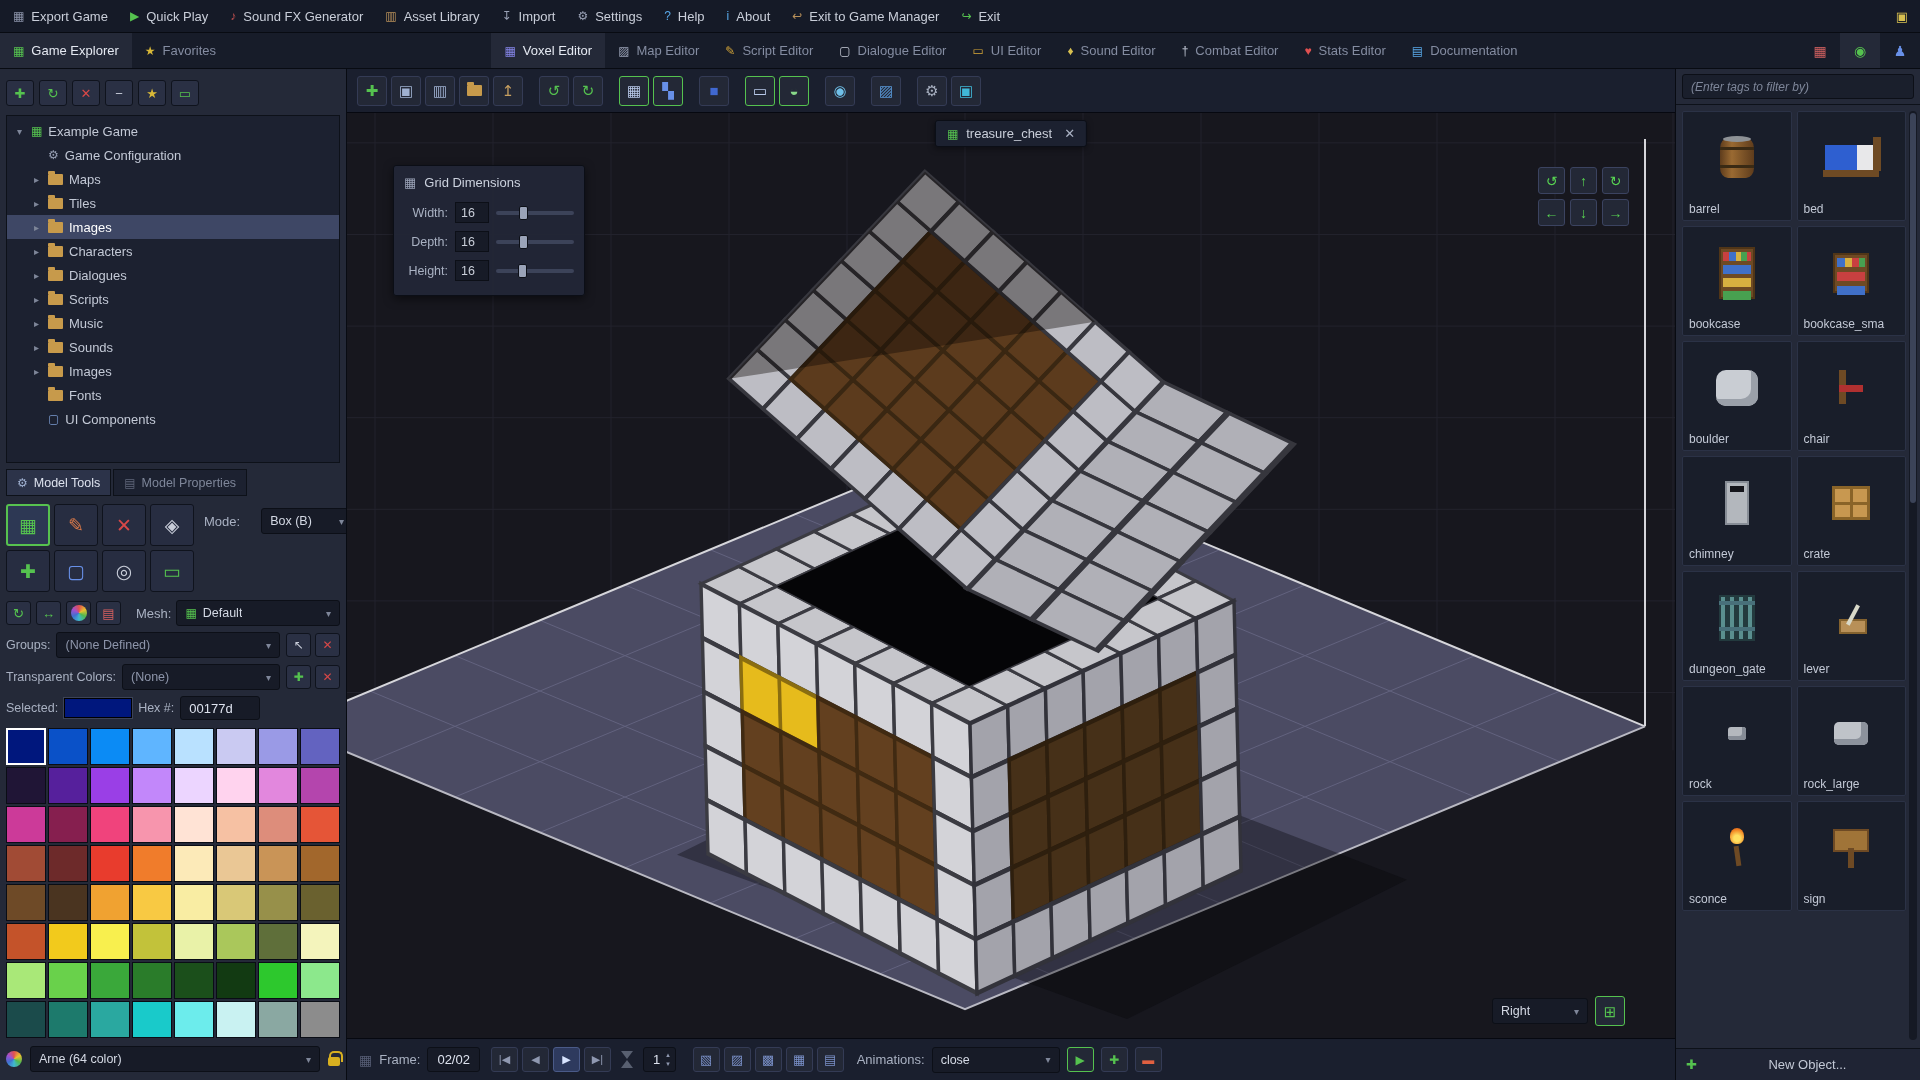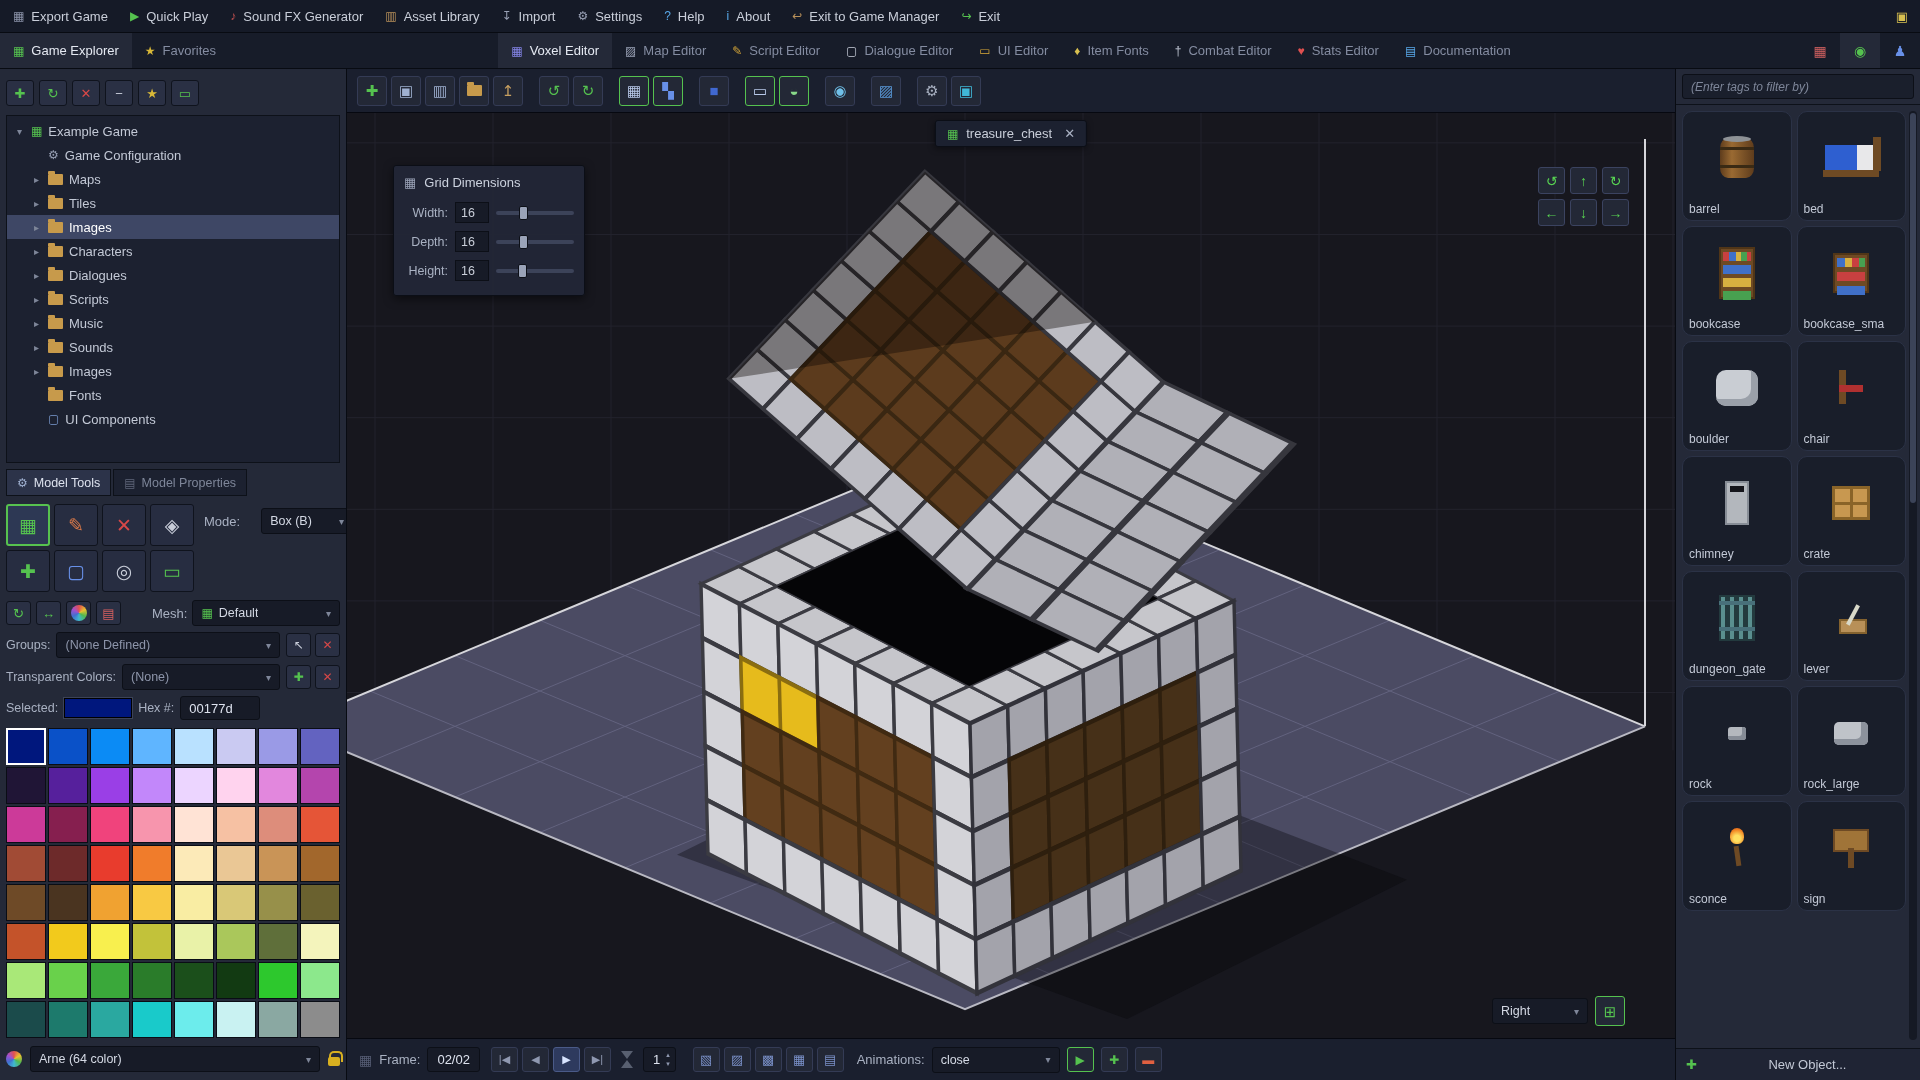--- a/index.html
+++ b/index.html
@@ -51,21 +51,21 @@
 .mt-tab .ic{font-size:12px}
 .tools-wrap{display:flex;gap:10px;flex:none;align-items:flex-start}
 .tools-grid{display:grid;grid-template-columns:repeat(4,44px);grid-auto-rows:42px;gap:4px}
 .tbtn{background:#272d41;border:1px solid #0f131d;border-radius:3px;display:flex;align-items:center;justify-content:center;font-size:19px}
 .tbtn.selected{border:2px solid #57c24f;background:#2d3854}
 .mode-row{display:flex;align-items:center;gap:21px;margin-top:4px}
 .mode-row .dd{width:92px}
 .small-row{display:flex;align-items:center;gap:5px;margin-top:8px;flex:none}
 .small-tools{display:flex;gap:5px}
 .sbtn{width:25px;height:24px;background:#2a3044;border:1px solid #0f131d;border-radius:3px;display:flex;align-items:center;justify-content:center;font-size:13px}
-.small-row .lbl{margin-left:26px}
+.small-row .lbl{margin-left:10px}
 .field-row{display:flex;align-items:center;gap:6px;margin-top:6px;flex:none}
 .field-row .lbl{font-size:12.5px}
 .btns{display:flex;gap:4px;flex:none}
 .mini-btn{width:25px;height:24px;background:#2a3044;border:1px solid #0f131d;border-radius:3px;display:flex;align-items:center;justify-content:center;font-size:12px;flex:none}
 .swatch{width:68px;height:20px;border:1px solid #000;outline:1px solid #3c4358;flex:none}
 .val-box{height:24px;background:#171b27;border:1px solid #0c0f17;border-radius:3px;display:flex;align-items:center;padding:0 8px;color:#dde2ee;width:80px}
 .palette{display:grid;grid-template-columns:repeat(8,1fr);grid-auto-rows:37px;gap:2px;margin-top:8px;flex:none}
 .pcell{border:1px solid #0a0d15}
 .pcell.selected{border:2px solid #fff}
 .pal-footer{height:30px;display:flex;align-items:center;gap:8px;margin-top:6px;flex:none}
@@ -105,21 +105,21 @@
 .ic-hg::before{content:"";position:absolute;left:1px;top:0;border:6px solid transparent;border-top:8px solid #585f70}
 .ic-hg::after{content:"";position:absolute;left:1px;bottom:0;border:6px solid transparent;border-bottom:8px solid #585f70}
 .fb-mid{display:flex;gap:4px;margin-left:10px}
 .fb-anim-label{margin-left:6px}
 .anim-dd{width:128px}
 
 .filter-row{height:36px;padding:5px 6px;border-bottom:1px solid #0d1119;flex:none}
 .filter-input{width:100%;height:100%;background:#1a1f2c;border:1px solid #0c0f17;border-radius:3px;color:#c9ced9;font-style:italic;font-size:12px;padding:0 8px;font-family:inherit;outline:none}
 .filter-input::placeholder{color:#7e8699}
 .obj-grid{flex:1;min-height:0;display:grid;grid-template-columns:1fr 1fr;gap:5px;padding:6px 14px 6px 6px;align-content:start;overflow:hidden}
-.obj-cell{height:110px;background:#191e2a;border:1px solid #2b3246;border-radius:10px;position:relative;display:flex;align-items:center;justify-content:center}
+.obj-cell{height:110px;background:#191e2a;border:1px solid #2b3246;border-radius:2px;position:relative;display:flex;align-items:center;justify-content:center}
 .obj-label{position:absolute;left:6px;bottom:4px;right:4px;font-size:12px;color:#c3c9d6;white-space:nowrap;overflow:hidden}
 .scrollbar{position:absolute;right:3px;top:42px;bottom:40px;width:8px;background:#151924;border-radius:4px}
 .scroll-thumb{position:absolute;top:2px;left:1px;width:6px;height:42%;background:#3b4358;border-radius:3px}
 .newobj{height:32px;border-top:1px solid #0d1119;display:flex;align-items:center;gap:8px;padding:0 10px;background:#1f2434;flex:none}
 .newobj .no-label{flex:1;text-align:center;color:#c3c9d6}
 
 .th{position:relative;margin-bottom:16px}
 .th-barrel{width:34px;height:40px;background:linear-gradient(90deg,#5e3c1c,#9a6a32 35%,#5e3c1c);border-radius:8px/10px}
 .th-barrel::before{content:"";position:absolute;left:0;right:0;top:9px;height:3px;background:#3a2a14;box-shadow:0 18px 0 #3a2a14}
 .th-barrel::after{content:"";position:absolute;left:3px;right:3px;top:-2px;height:6px;background:#8e9296;border-radius:50%}
@@ -236,21 +236,21 @@
       <div class="tab">
         <span class="ic" style="color: rgb(200, 205, 217);">▢</span>
         <span>Dialogue Editor</span>
       </div>
       <div class="tab">
         <span class="ic" style="color: rgb(216, 168, 56);">▭</span>
         <span>UI Editor</span>
       </div>
       <div class="tab">
         <span class="ic" style="color: rgb(216, 192, 80);">♦</span>
-        <span>Item Fonts</span>
+        <span>Sound Editor</span>
       </div>
       <div class="tab">
         <span class="ic" style="color: rgb(192, 198, 212);">†</span>
         <span>Combat Editor</span>
       </div>
       <div class="tab">
         <span class="ic" style="color: rgb(224, 80, 80);">♥</span>
         <span>Stats Editor</span>
       </div>
       <div class="tab">

